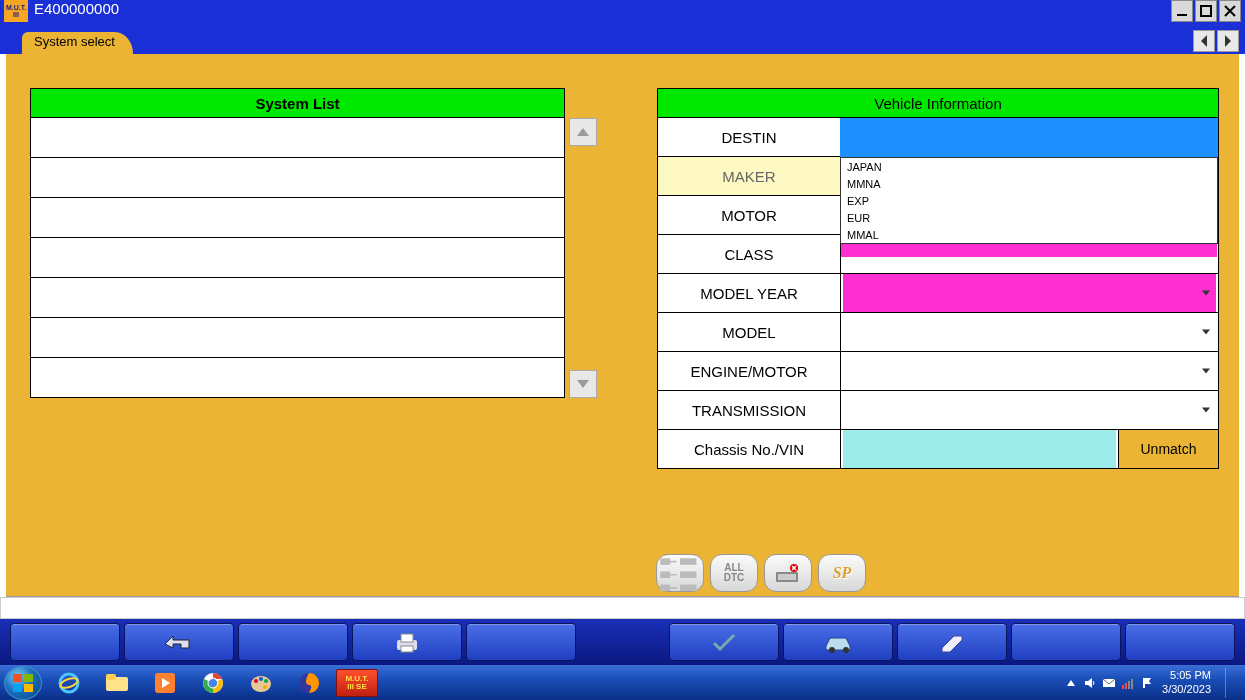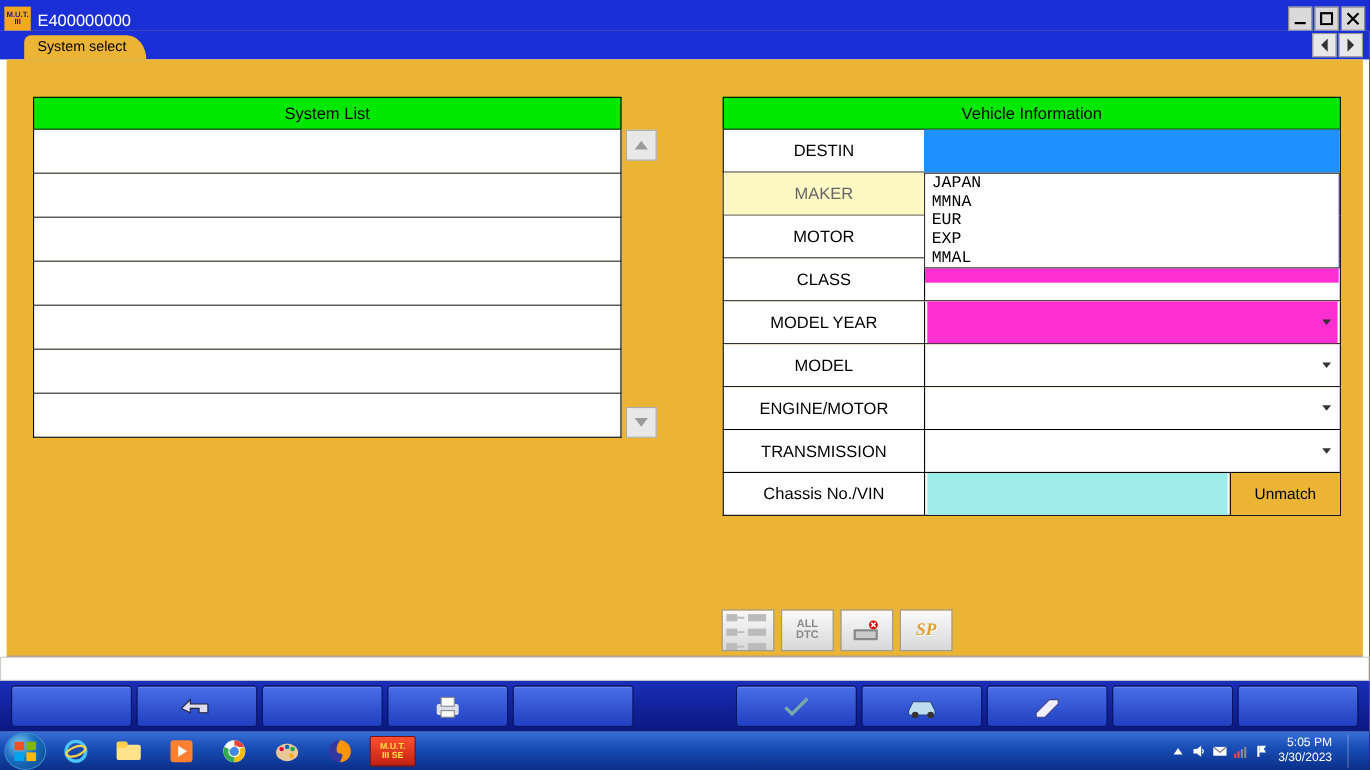--- a/index.html
+++ b/index.html
@@ -1,33 +1,33 @@
 <!DOCTYPE html>
 <html><head>
 <meta charset="utf-8">
 <style>
 * { box-sizing: border-box; margin: 0; padding: 0; }
 html, body { width: 1245px; height: 700px; font-family: Arial, sans-serif; overflow: hidden; background: #000; }
-.title-bar { height: 28px; background: #1b2fd6; color: #fff; display: flex; align-items: flex-end; padding: 0 4px; }
+.title-bar { height: 28px; background: #1b2fd6; color: #fff; display: flex; align-items: flex-start; padding: 0 4px; }
 .title-bar-logo { width: 24px; height: 22px; background: #f5a623; color: #1a1a8a; font-size: 7px; font-weight: bold; display: flex; flex-direction: column; align-items: center; justify-content: center; line-height: 1; margin-right: 6px; }
 .title-bar-text { flex: 1; font-size: 15px; }
 .win-btns { display: flex; gap: 2px; }
 .win-btn { width: 22px; height: 22px; background: #d9d9d9; border: 1px solid #888; display: flex; align-items: center; justify-content: center; font-size: 12px; cursor: pointer; }
 .win-btn svg { width: 12px; height: 12px; }
 
 .app-area { height: 637px; background: #fff; position: relative; }
 .tab-row { height: 26px; background: #1b2fd6; display: flex; align-items: flex-end; padding-left: 22px; position: relative; }
 .tab { background: #ebb434; height: 22px; padding: 2px 18px 0 12px; font-size: 13px; border-top-left-radius: 6px; border-top-right-radius: 18px 22px; position: relative; }
 .nav-arrows { position: absolute; right: 6px; top: 2px; display: flex; gap: 2px; }
 .nav-arrow { width: 22px; height: 22px; background: #e8e8e8; border: 1px solid #999; display: flex; align-items: center; justify-content: center; cursor: pointer; }
 .nav-arrow svg { width: 10px; height: 14px; fill: #333; }
 
 .content { background: #ebb434; height: 543px; padding: 0; position: relative; display: flex; margin: 0 6px; border-bottom: 1px solid #999;}
 
-.left-panel { margin: 34px 0 0 24px; }
+.left-panel { margin: 34px 0 0 24px; font-weight: bold; }
 .system-list-header { width: 535px; height: 30px; background: #00e800; border: 1px solid #000; display: flex; align-items: center; justify-content: center; font-size: 15px; }
 .list-container { display: flex; }
 .list-rows { }
 .list-row { width: 535px; height: 40px; background: #fff; border: 1px solid #000; border-top: none; }
 .scroll-col { width: 28px; margin-left: 4px; display: flex; flex-direction: column; }
 .scroll-btn { width: 28px; height: 28px; background: #e8e8e8; border: 1px solid #aaa; display: flex; align-items: center; justify-content: center; }
 .scroll-btn svg { width: 14px; height: 10px; fill: #9a9a9a; }
 .scroll-spacer { flex: 1; }
 
 .right-panel { margin: 34px 0 0 60px; position: relative; }
@@ -36,25 +36,25 @@
 .veh-label { width: 183px; border-right: 1px solid #000; display: flex; align-items: center; justify-content: center; font-size: 15px; }
 .veh-label.disabled { background: #fef9c3; color: #666; }
 .veh-field { flex: 1; display: flex; align-items: center; position: relative; }
 .dd-arrow { position: absolute; right: 8px; top: 50%; transform: translateY(-50%); width: 0; height: 0; border-left: 4px solid transparent; border-right: 4px solid transparent; border-top: 5px solid #333; }
 .destin-field { background: linear-gradient(#c3ddef,#acd3ec); border: 1px solid #7aa; margin: 2px; }
 .magenta-field { background: #ff2fd2; margin: 2px; }
 .cyan-field { background: #9eecea; margin: 2px; }
 .unmatch-cell { width: 100px; border-left: 1px solid #000; display: flex; align-items: center; justify-content: center; background: #ebb434; font-size: 14px; }
 
 .dropdown-open { position: absolute; left: 183px; top: 69px; width: 378px; background: #fff; border: 1px solid #333; z-index: 50; }
-.dropdown-open .opt { padding: 0 6px; font-size: 15px; height: 17px; display: flex; align-items: center; font-family: Liberation Mono, monospace; }
+.dropdown-open .opt { padding: 0 6px; font-size: 11px; height: 17px; display: flex; align-items: center; }
 .dropdown-highlight { position:absolute; left:183px; top:30px; width:378px; height:39px; background:#1e90ff; z-index:49; }
 
 .toolbar-icons { position: absolute; left: 650px; top: 500px; display: flex; gap: 6px; }
-.tb-btn { width: 48px; height: 38px; background: linear-gradient(#fafafa,#d8d8d8); border: 1px solid #999; border-radius: 0; display: flex; align-items: center; justify-content: center; font-size: 12px; color: #888; font-weight: bold; cursor: pointer; }
+.tb-btn { width: 48px; height: 38px; background: linear-gradient(#fafafa,#d8d8d8); border: 1px solid #999; border-radius: 12px; display: flex; align-items: center; justify-content: center; font-size: 12px; color: #888; font-weight: bold; cursor: pointer; }
 .tb-btn.ecu svg { width: 28px; height: 22px; }
 .tb-btn.sp { color: #e0a030; font-size: 16px; font-style: italic; text-shadow: 1px 1px 0 #fff; font-family: Liberation Serif, serif; }
 
 .status-strip { height: 22px; background: #fff; border: 1px solid #ccc; margin: 0 0; }
 
 .bottom-bar { height: 46px; background: linear-gradient(#1a2fb8,#0a1880); display: flex; align-items: center; padding: 0 10px; gap: 4px; }
 .bb-btn { height: 38px; background: linear-gradient(#4a6fe8,#1f3fc0); border: 1px solid #0a1560; border-radius: 4px; display: flex; align-items: center; justify-content: center; box-shadow: inset 0 1px 0 rgba(255,255,255,.3); cursor: pointer; }
 .bb-btn svg { width: 40px; height: 24px; }
 
 .taskbar { height: 35px; background: linear-gradient(#3a6fd8,#1a4fb8 40%,#0a2f88); display: flex; align-items: center; padding: 0 4px; position: relative; }
@@ -195,22 +195,22 @@
         <div class="veh-field">
             <div class="cyan-field" style="width:100%;height:100%"></div>
           </div>
         <div class="unmatch-cell">Unmatch</div>
       </div>
 
       <div class="dropdown-highlight"></div>
       <div class="dropdown-open">
         <div class="opt">JAPAN</div>
         <div class="opt">MMNA</div>
+        <div class="opt">EXP</div>
         <div class="opt">EUR</div>
-        <div class="opt">EXP</div>
         <div class="opt">MMAL</div>
       </div>
 
       <div style="position:absolute;left:184px;top:155px;width:376px;height:14px;background:#ff2fd2;z-index:40;"></div>
     </div>
 
     <div class="toolbar-icons">
       <div class="tb-btn">
         <svg viewBox="0 0 28 22">
             <rect x="2" y="2" width="6" height="4" fill="#bbb"></rect>

